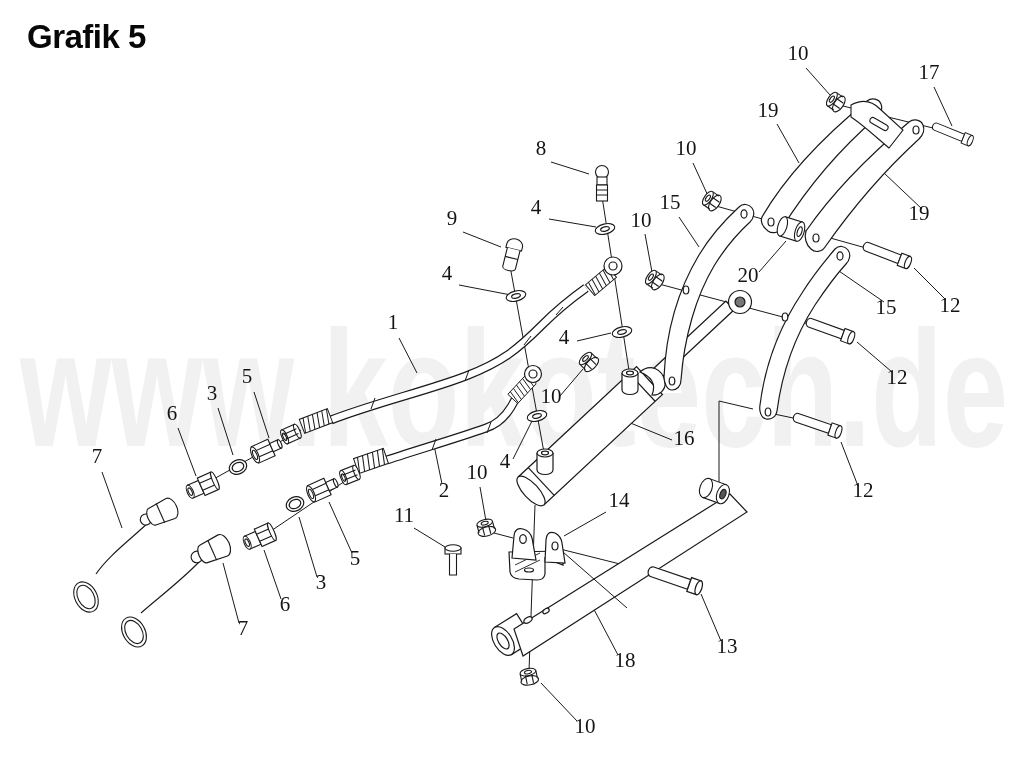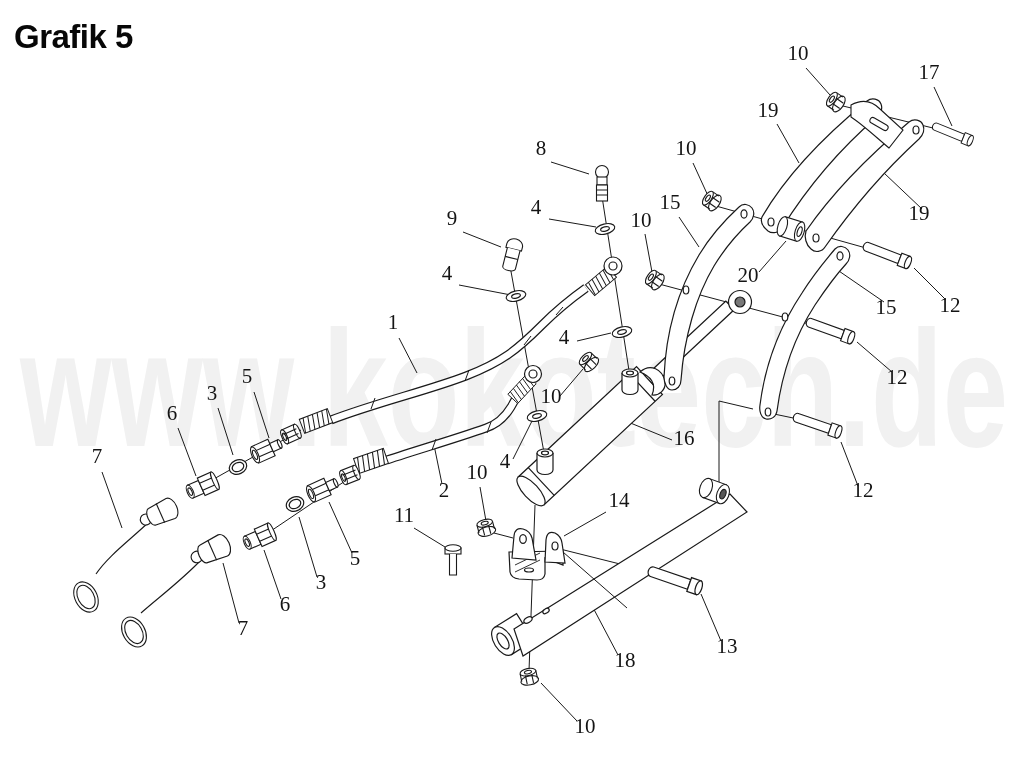--- a/index.html
+++ b/index.html
@@ -1,19 +1,19 @@
 <!DOCTYPE html>
 <html><head>
 <meta charset="utf-8">
 <style>
   html,body{margin:0;padding:0;background:#fff;}
   .stage{position:relative;width:1024px;height:768px;background:#ffffff;overflow:hidden;
          font-family:"Liberation Sans",sans-serif;}
   .stage svg{position:absolute;left:0;top:0;}
-  .page-title{position:absolute;left:14px;top:18px;font-size:33px;font-weight:bold;
+  .page-title{position:absolute;left:27px;top:18px;font-size:33px;font-weight:bold;
               letter-spacing:-0.5px;color:#070707;font-family:"Liberation Sans",sans-serif;}
   .callout{font-family:"Liberation Serif",serif;font-size:21px;fill:#141414;}
   .wm{font-family:"Liberation Sans",sans-serif;font-weight:bold;}
 </style>
 </head>
 <body>
 
 <div class="stage">
   <div class="page-title">Grafik 5</div>
 

